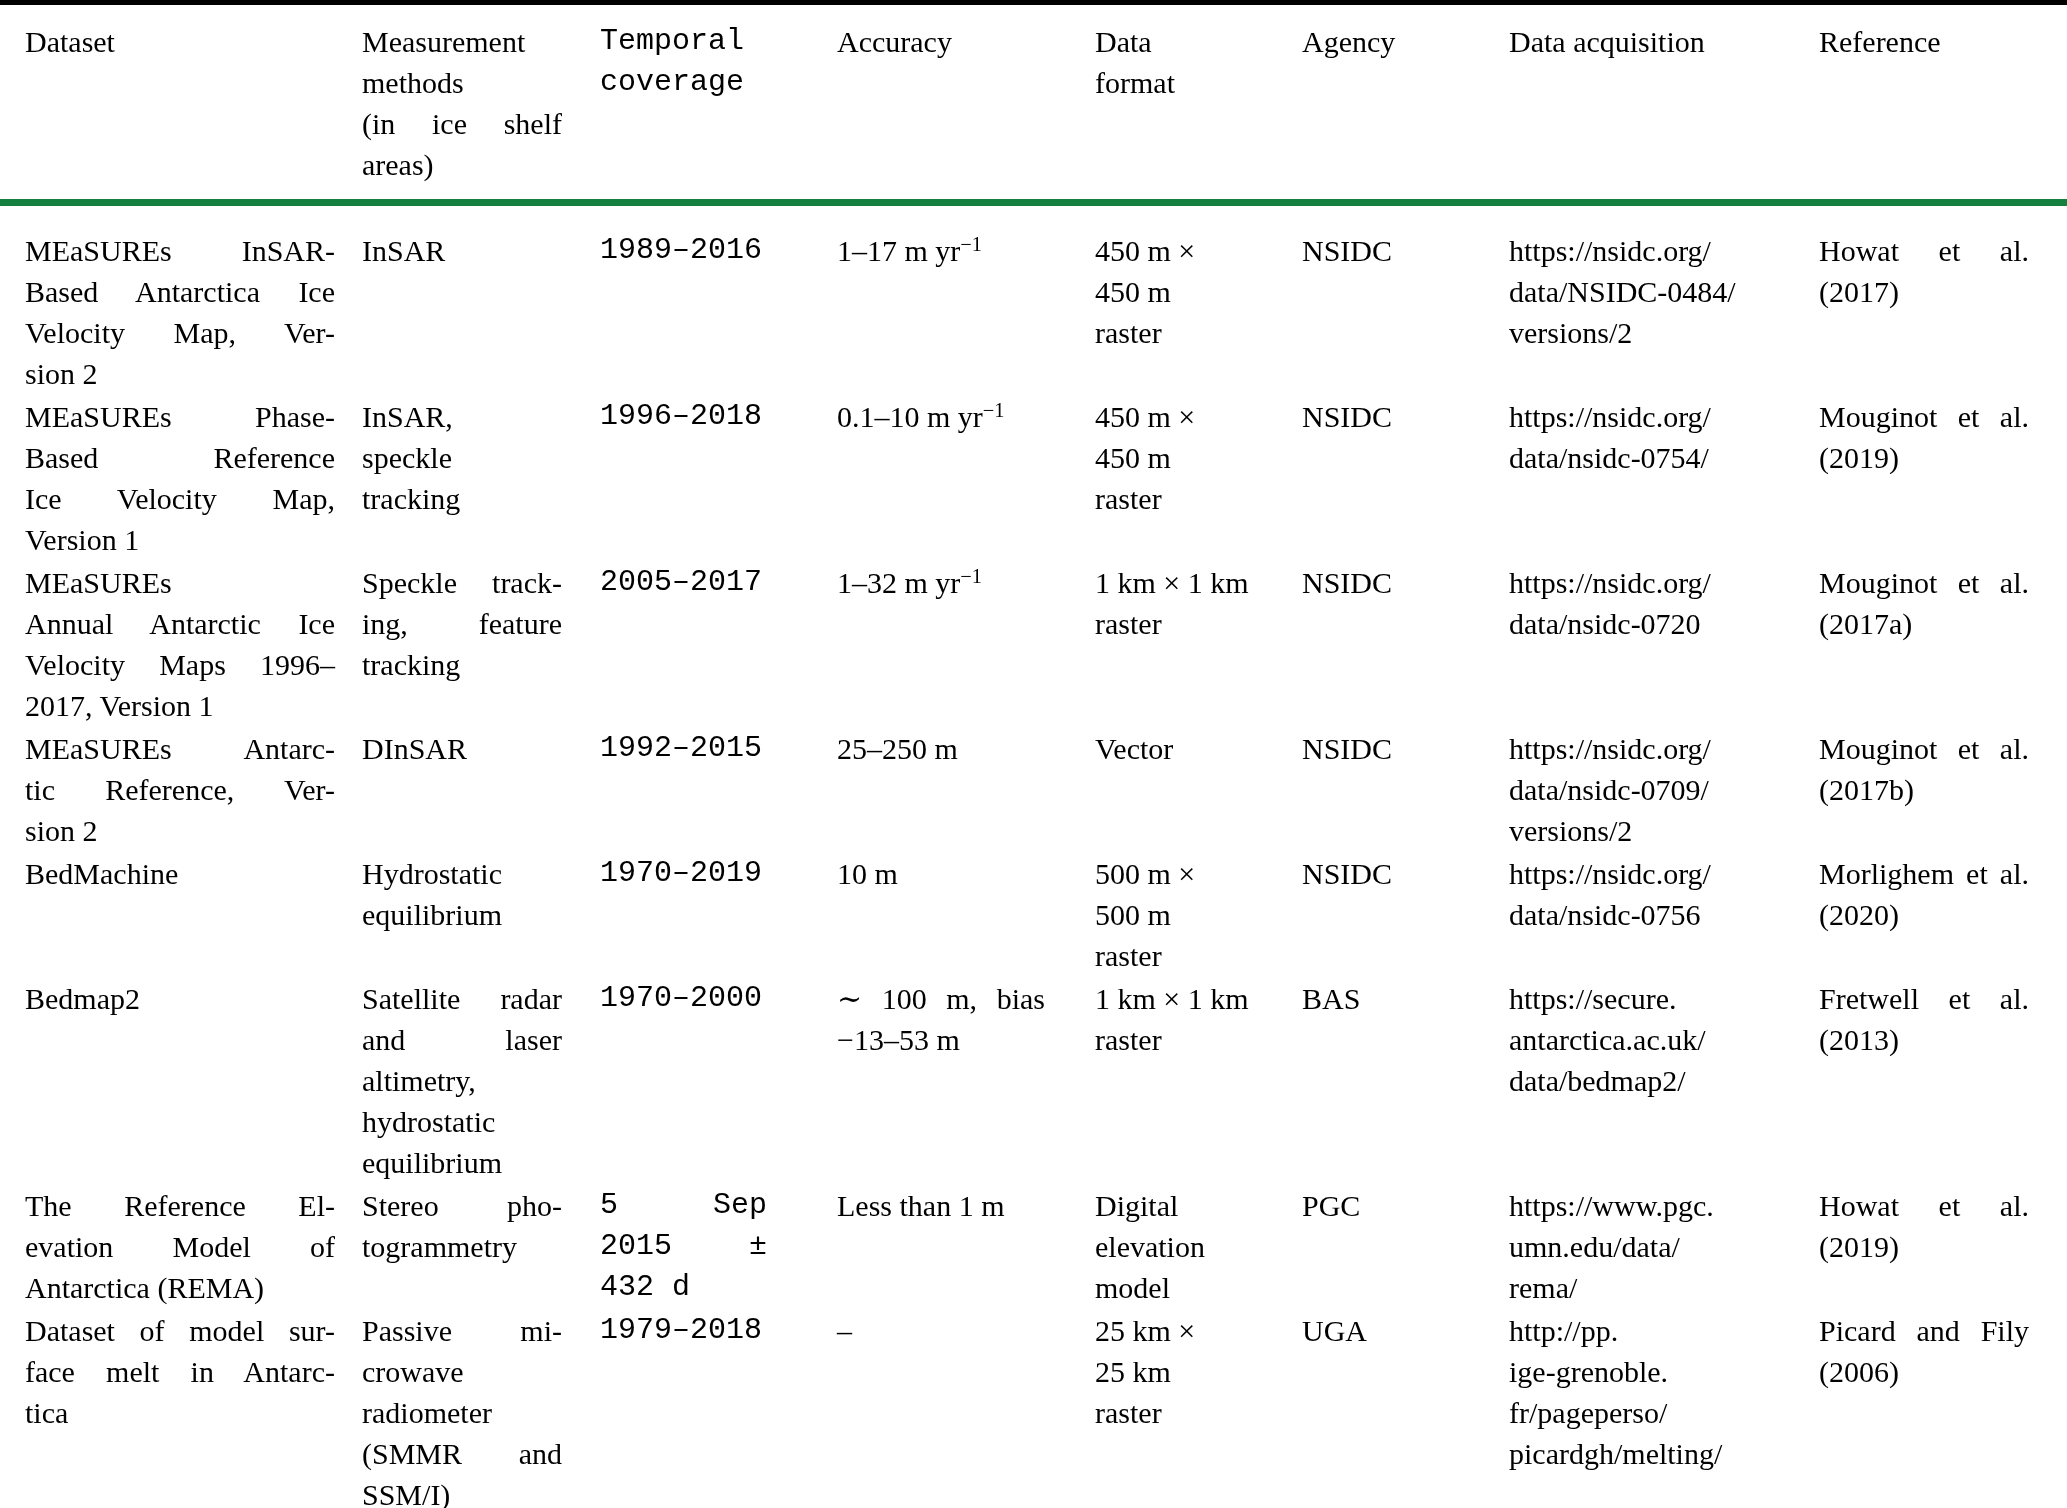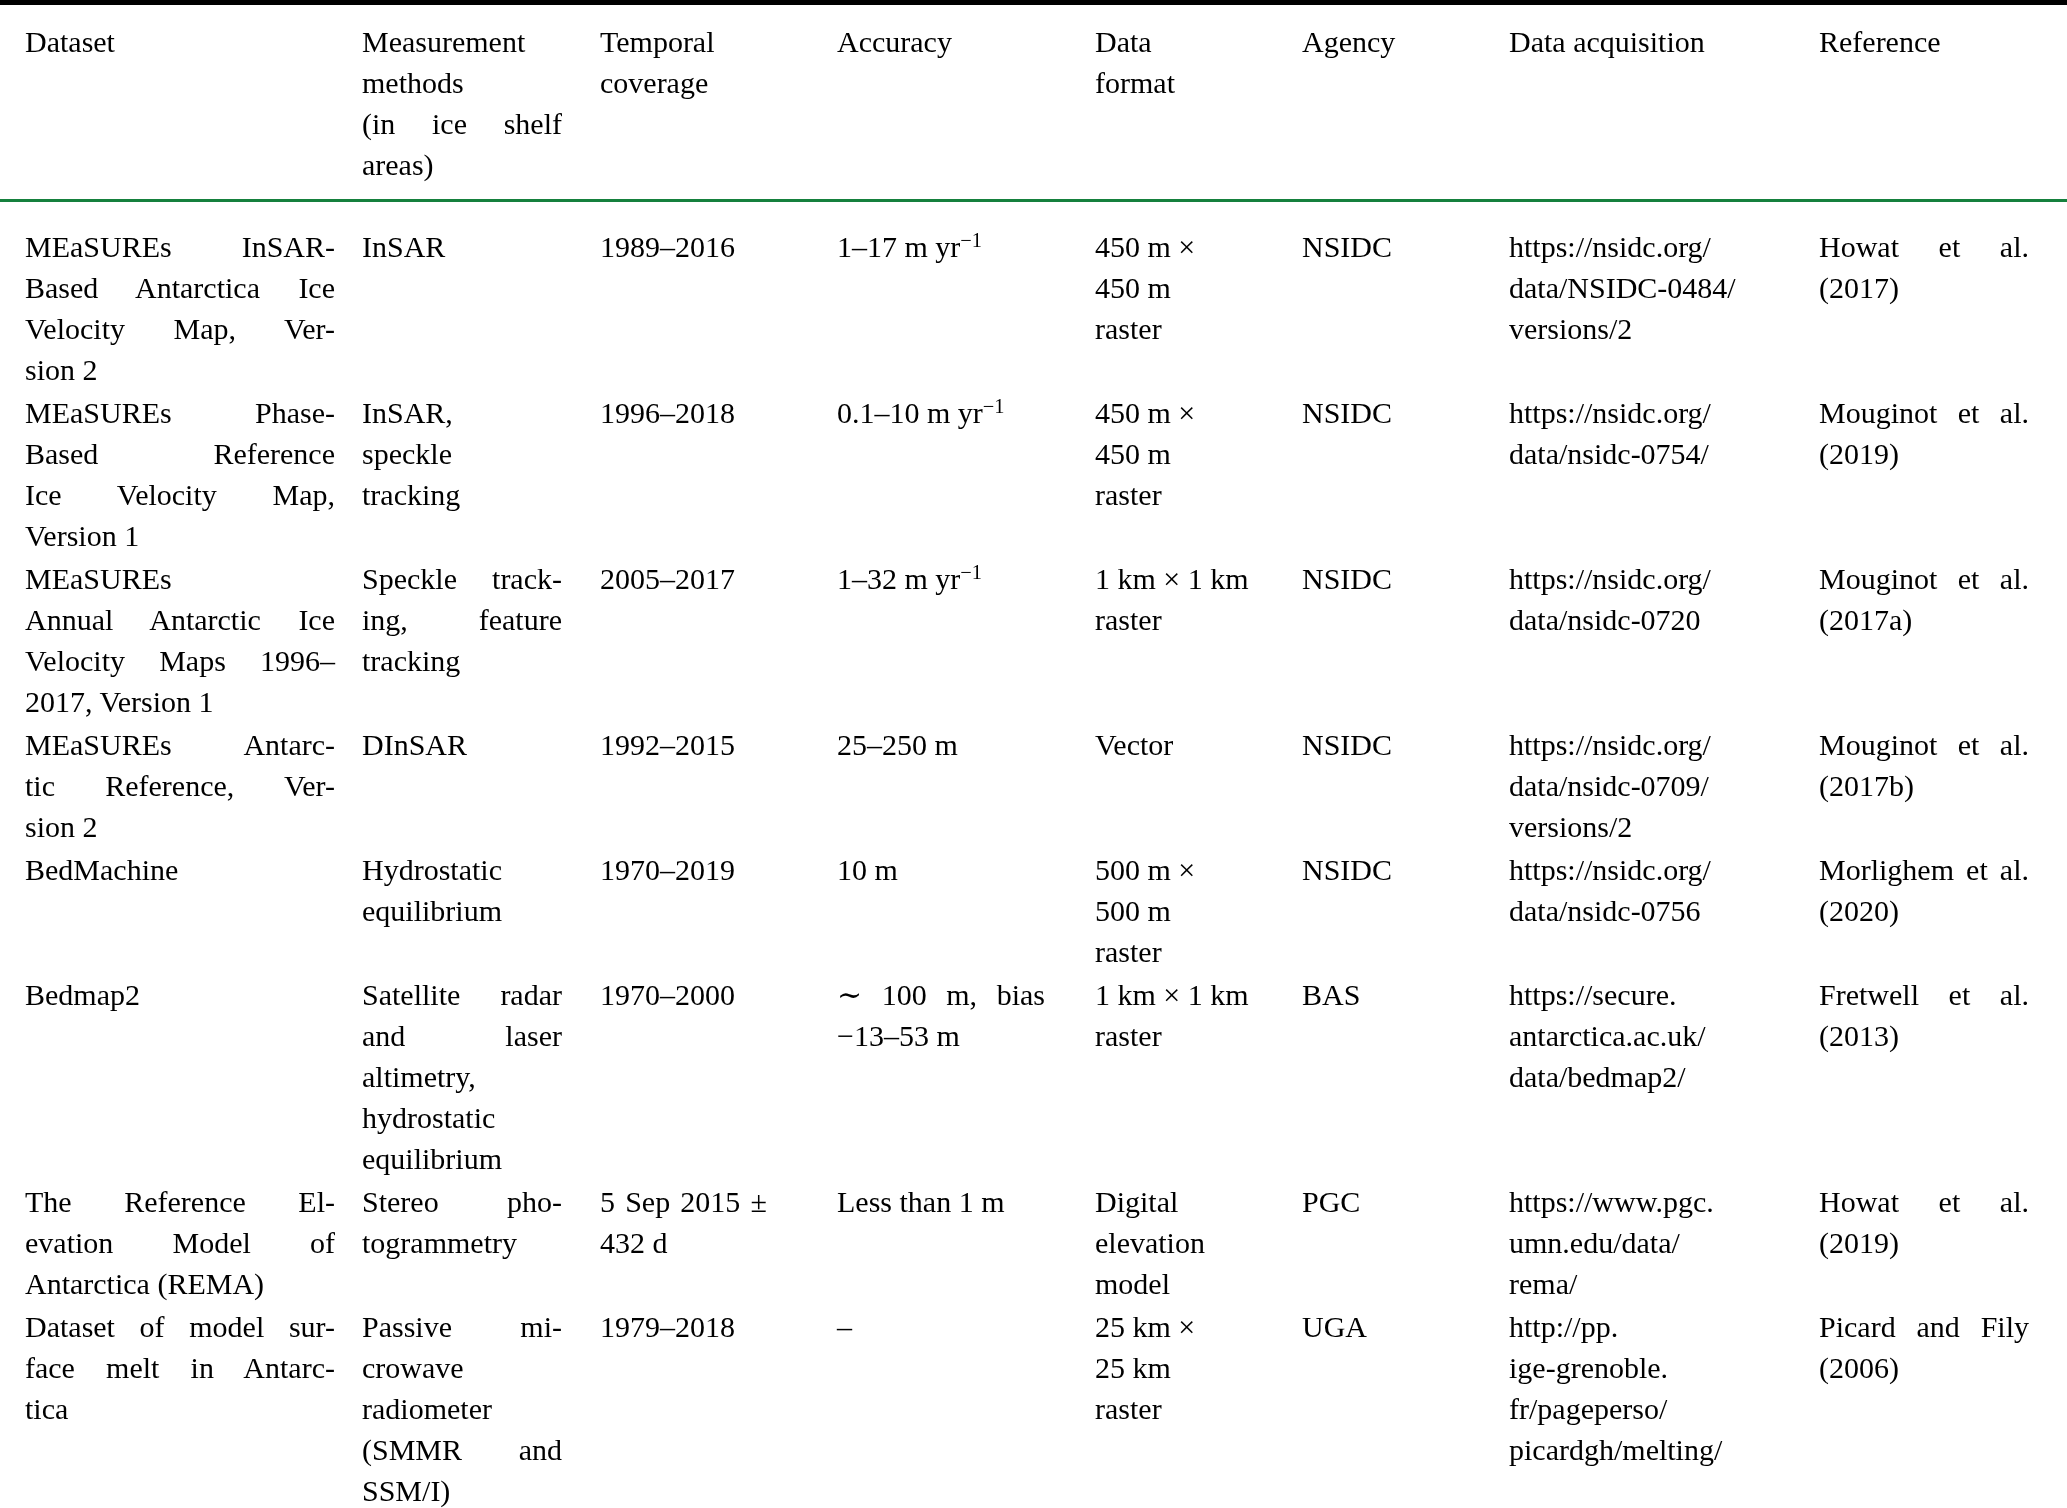--- a/index.html
+++ b/index.html
@@ -24,28 +24,28 @@
   }
   th, td {
     vertical-align: top;
     text-align: left;
     font-weight: normal;
     font-size: 30px;
     line-height: 41px;
     padding: 0 40px 2px 0;
   }
   thead th {
-    border-bottom: 3px solid #15803d;
+    border-bottom: 7px solid #15803d;
     padding-top: 16px;
     padding-bottom: 14px;
   }
   tbody tr:first-child td { padding-top: 24px; margin-top: 16px; }
   .c0 { padding-left: 25px; padding-right: 27px; }
   .c1 { padding-right: 38px; }
-  .c2 { padding-right: 70px; }
+  .c2 { padding-right: 70px; font-family: Liberation Mono, monospace; }
   .c3 { padding-right: 50px; }
   .c4 { padding-right: 45px; }
   .c5 { padding-right: 40px; }
   .c6 { padding-right: 60px; }
   .c7 { padding-right: 38px; }
   .line { display: block; }
   td.justify .line:not(:last-child),
   th.justify .line:not(:last-child) {
     text-align: justify;
     text-align-last: justify;

